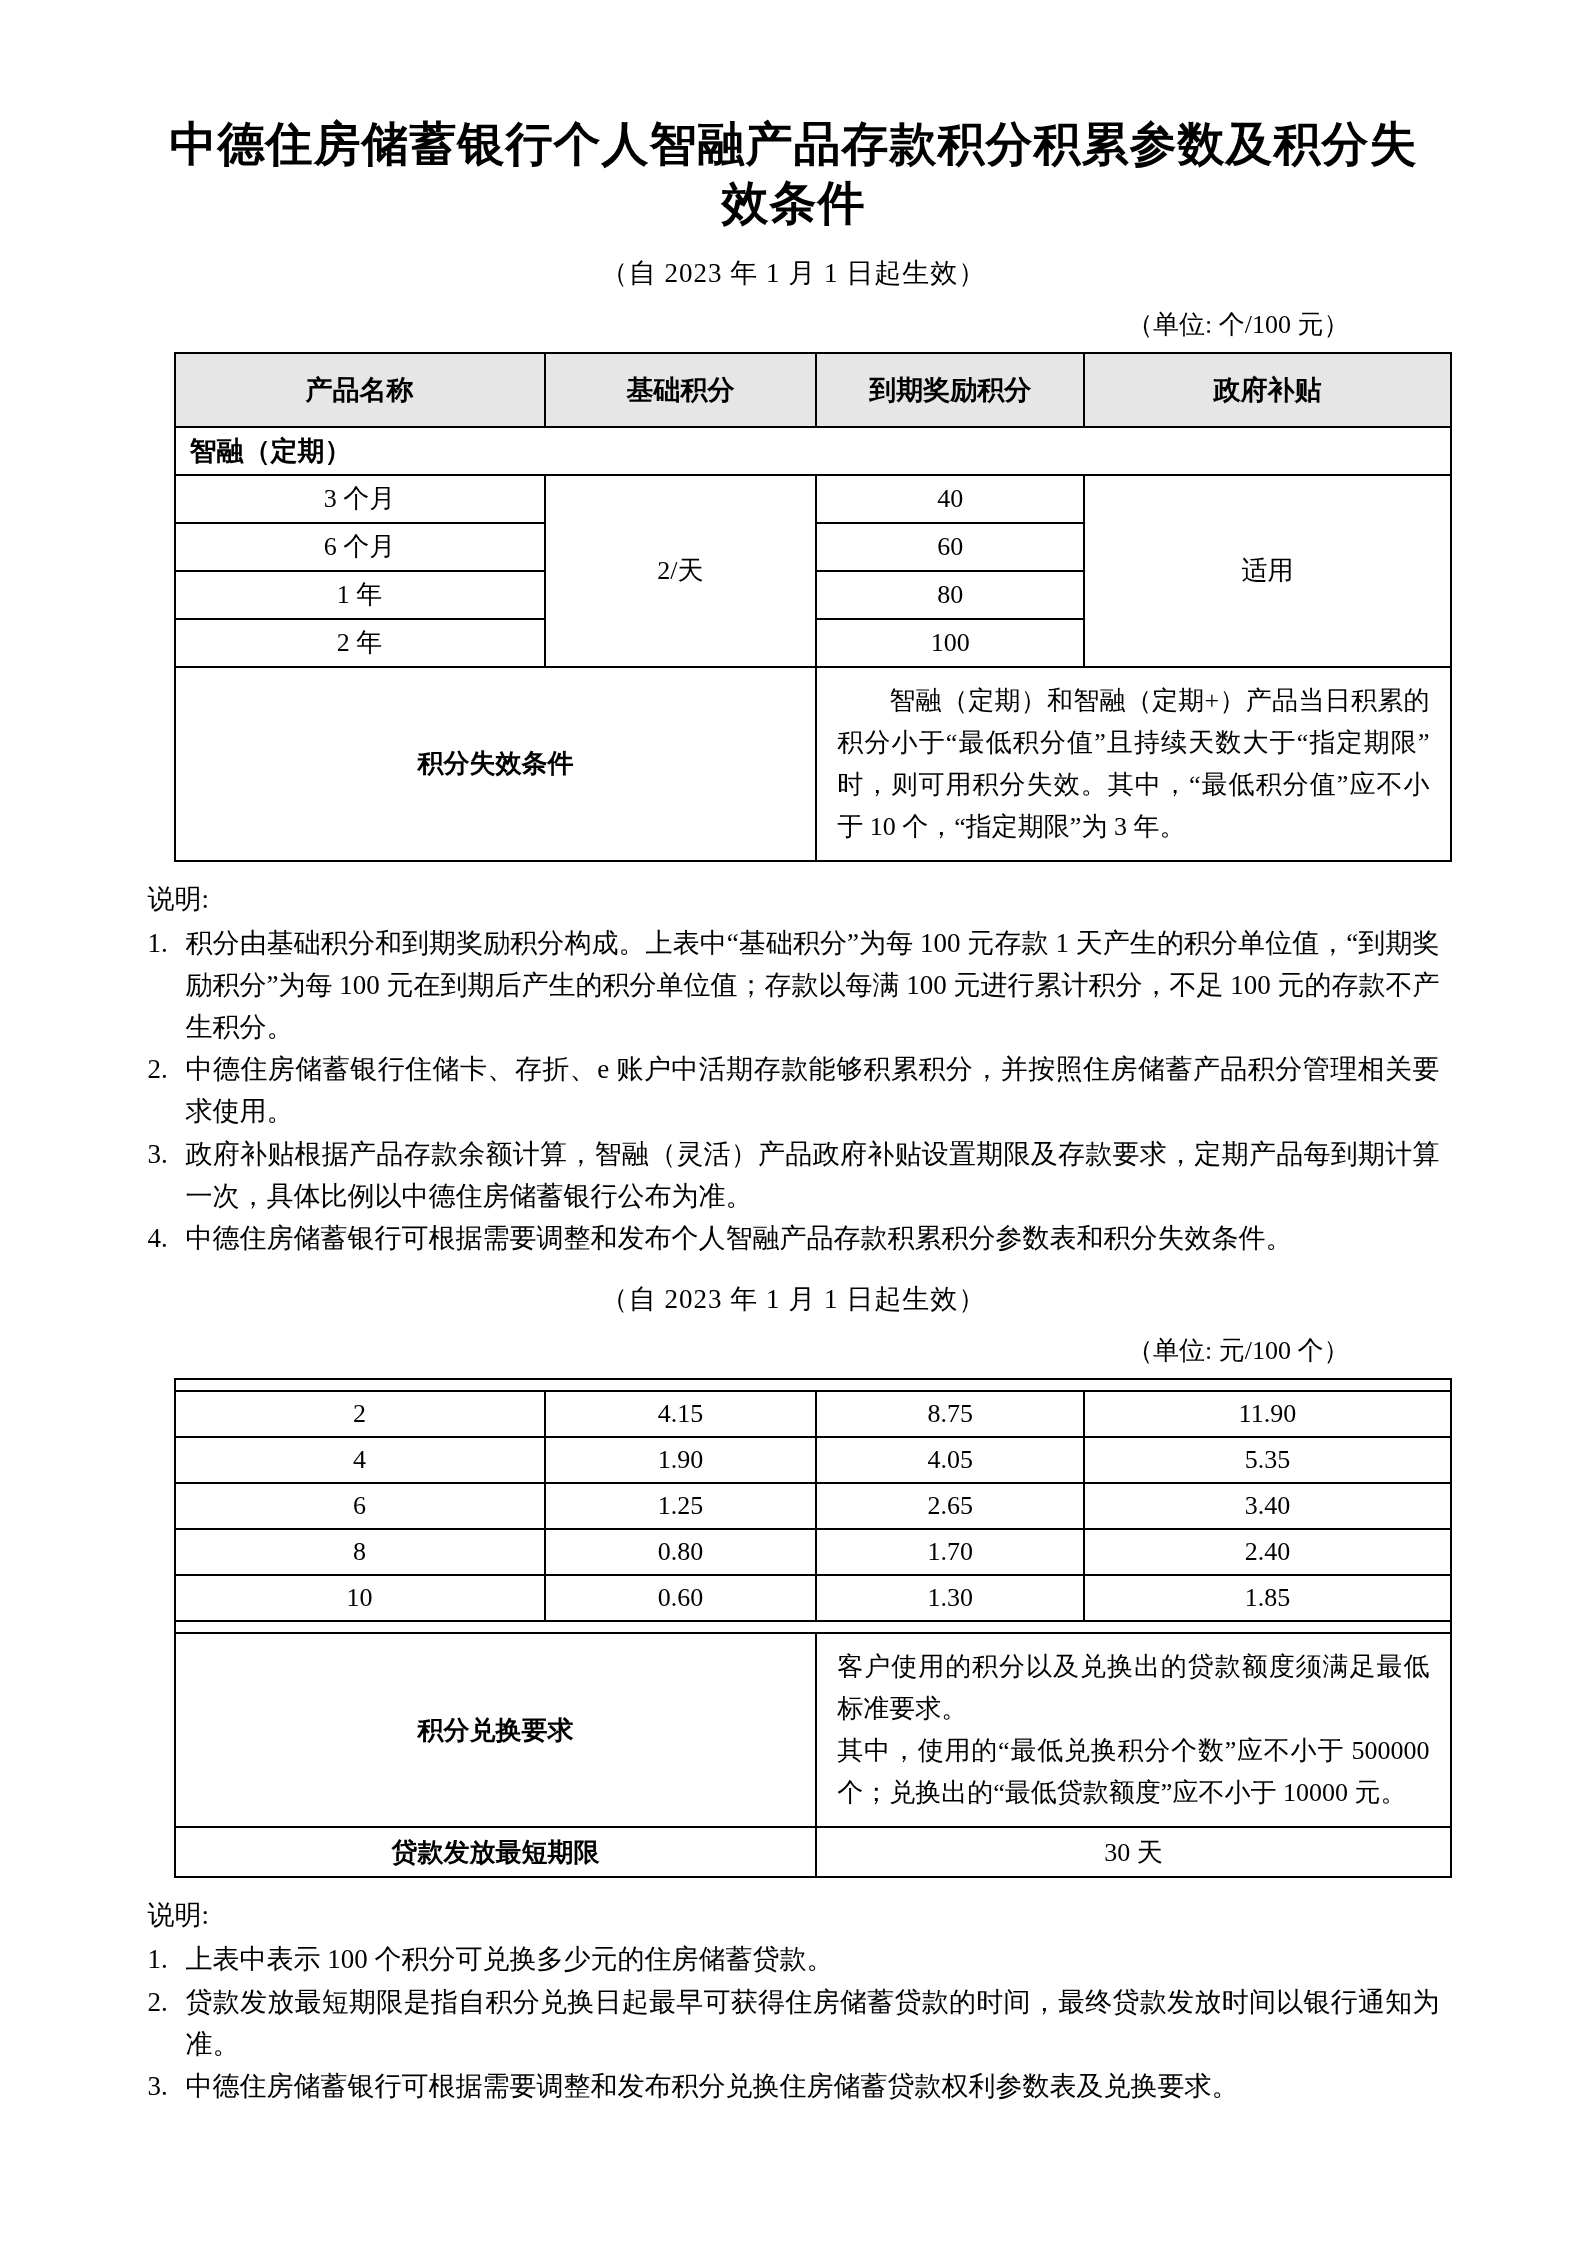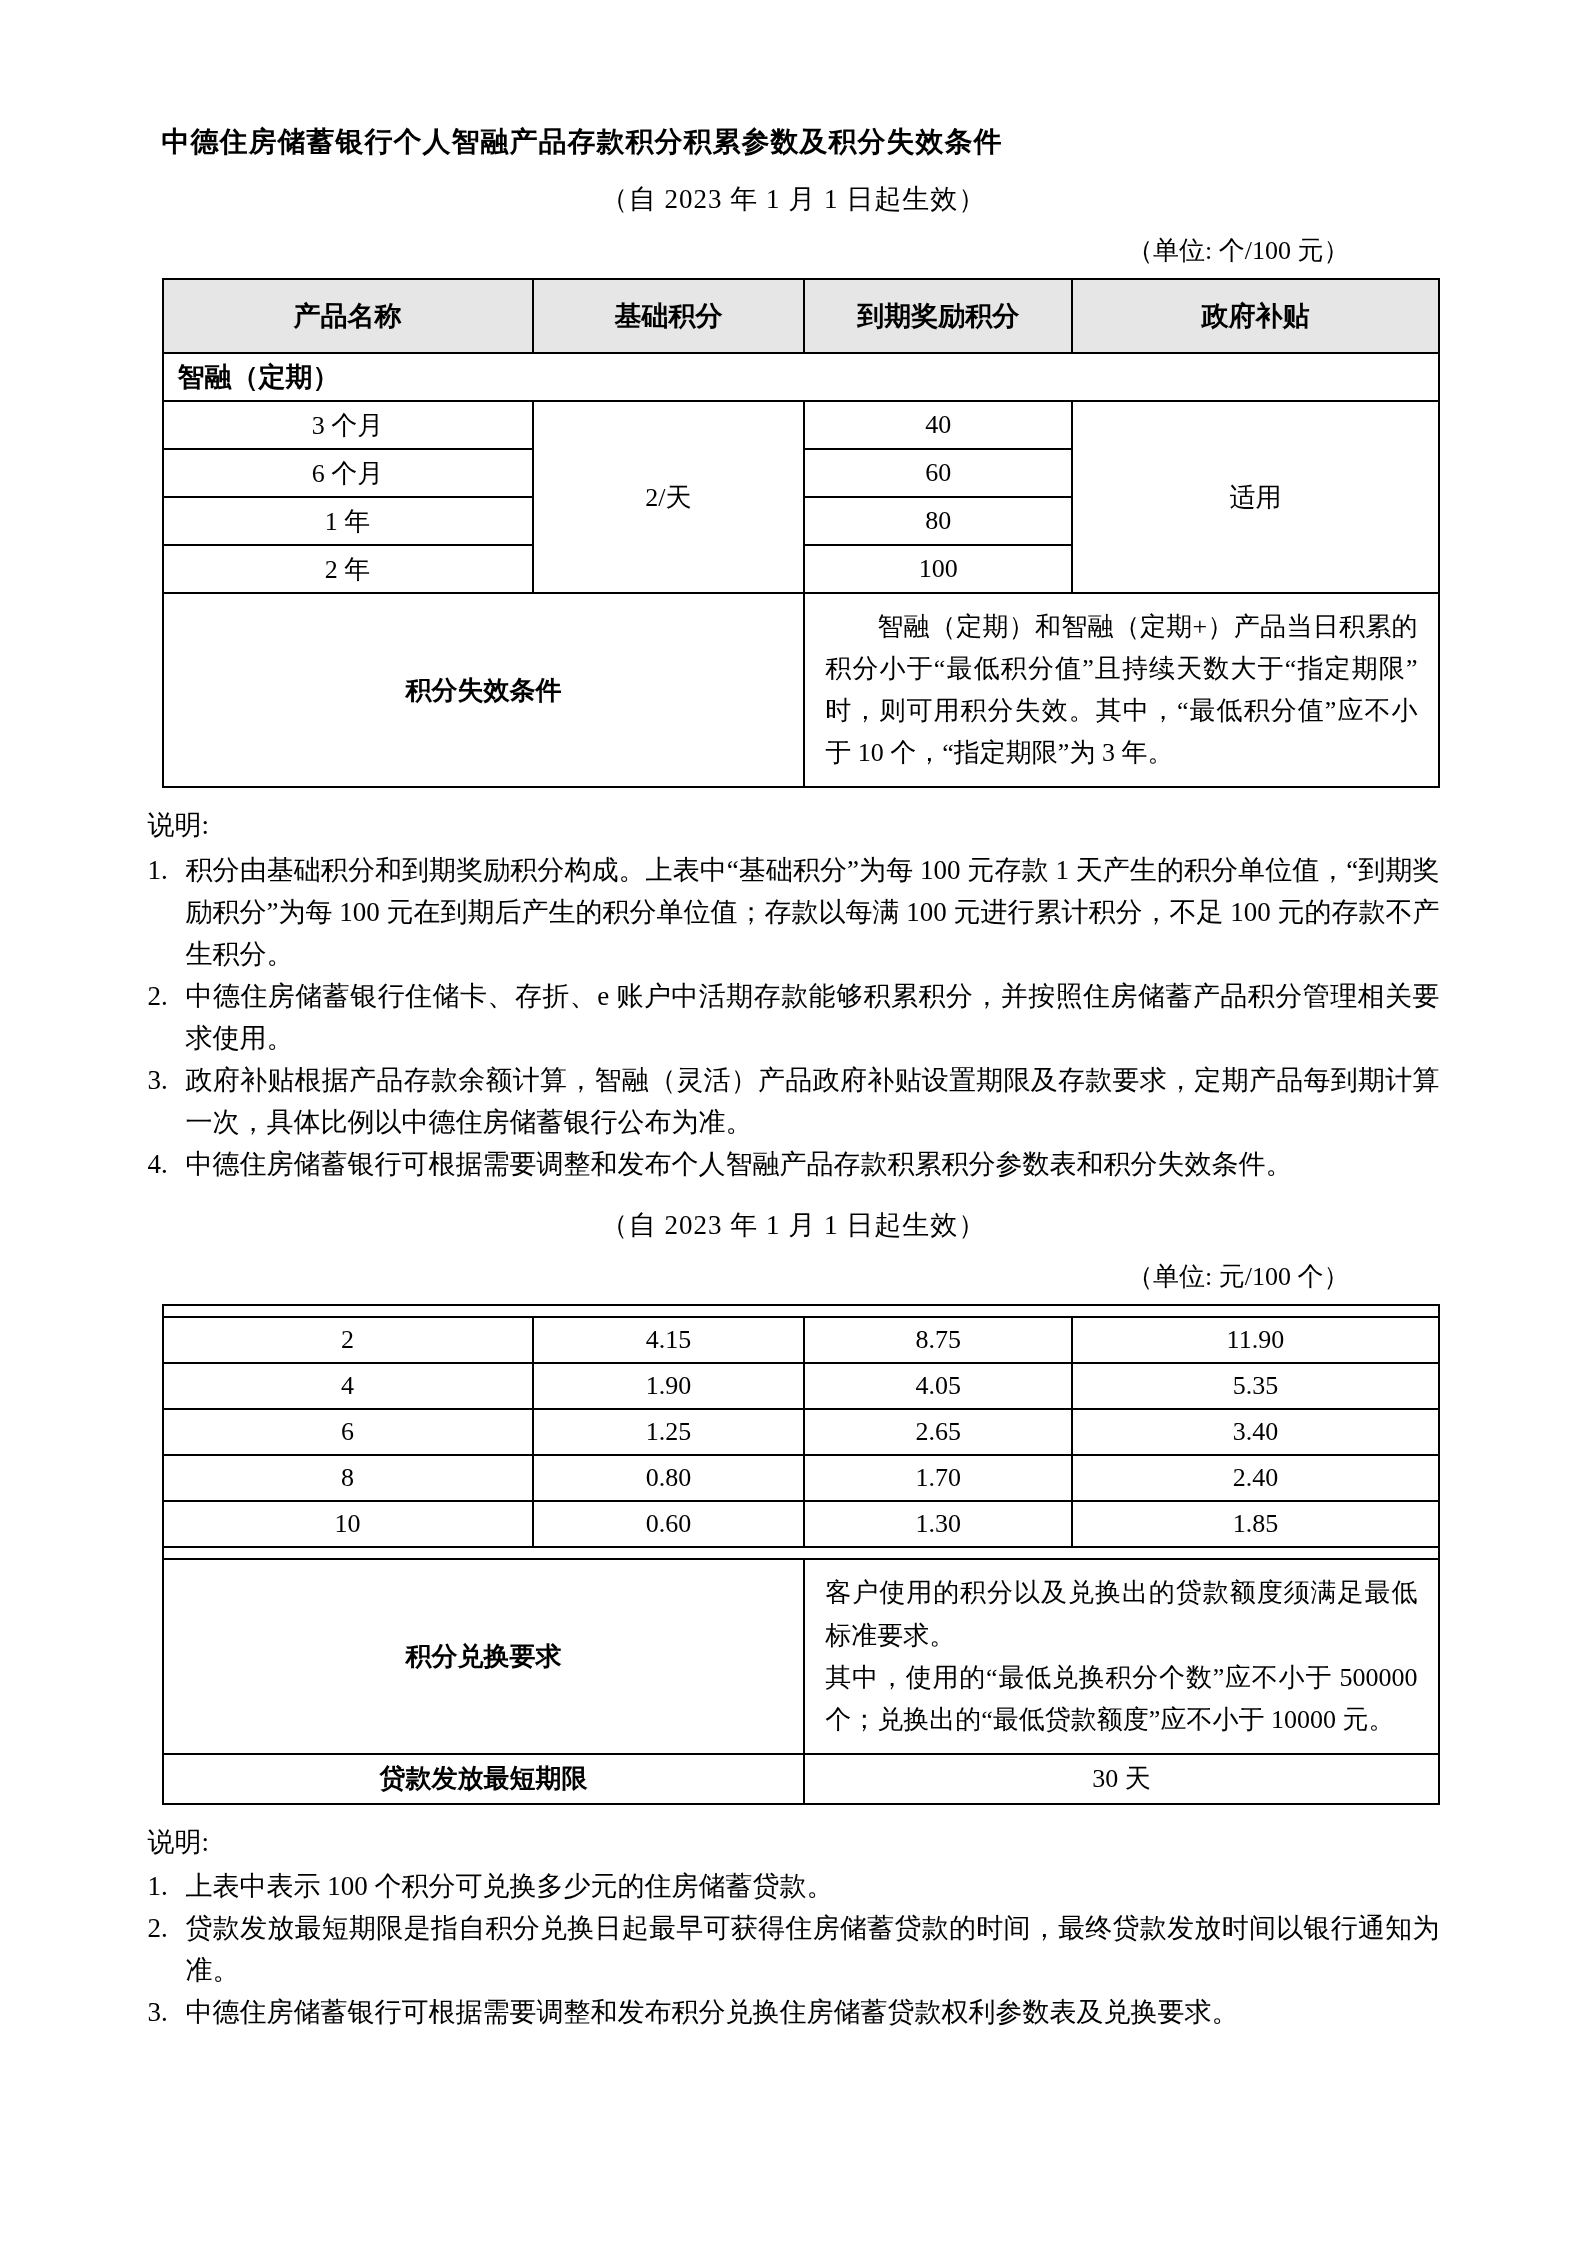--- a/index.html
+++ b/index.html
@@ -5,28 +5,28 @@
   html,body { margin:0; padding:0; }
   body {
     width:1587px; height:2245px; overflow:hidden;
     background:#ffffff; color:#000;
     font-family:"Liberation Serif","DejaVu Serif",serif;
   }
   .page { width:1296px; margin:0 auto; padding-top:108px; }
 
   .doc-title {
     font-family:"Liberation Sans","DejaVu Sans",sans-serif;
-    font-size:28px; font-weight:bold; text-align:left;
-    letter-spacing:1px; margin:16px; line-height:1.25;
+    font-size:47px; font-weight:bold; text-align:center;
+    letter-spacing:1px; margin:7px; line-height:1.25;
   }
   .subtitle { text-align:center; font-size:27px; margin-top:22px; letter-spacing:1px; }
   .unit-line { text-align:right; font-size:26px; margin-top:16px; margin-bottom:10px; padding-right:92px; }
 
   table.param-table {
-    width:1278px; margin-left:16px; border-collapse:collapse; table-layout:fixed;
+    width:1278px; margin-left:28px; border-collapse:collapse; table-layout:fixed;
     border:2px solid #000;
     padding-left:7px;
   }
   .param-table td, .param-table th { border:2px solid #000; padding:0 6px; }
   .param-table th { font-size:27px; font-weight:bold; text-align:center; }
   .param-table td { font-size:26px; text-align:center; vertical-align:middle; }
 
   .t1-hdr th { background:var(--t1-hdr,#e6e6e6); height:72px; }
   .t2-hdr th { background:var(--t2-hdr,#e9e3d3); height:72px; }
 

